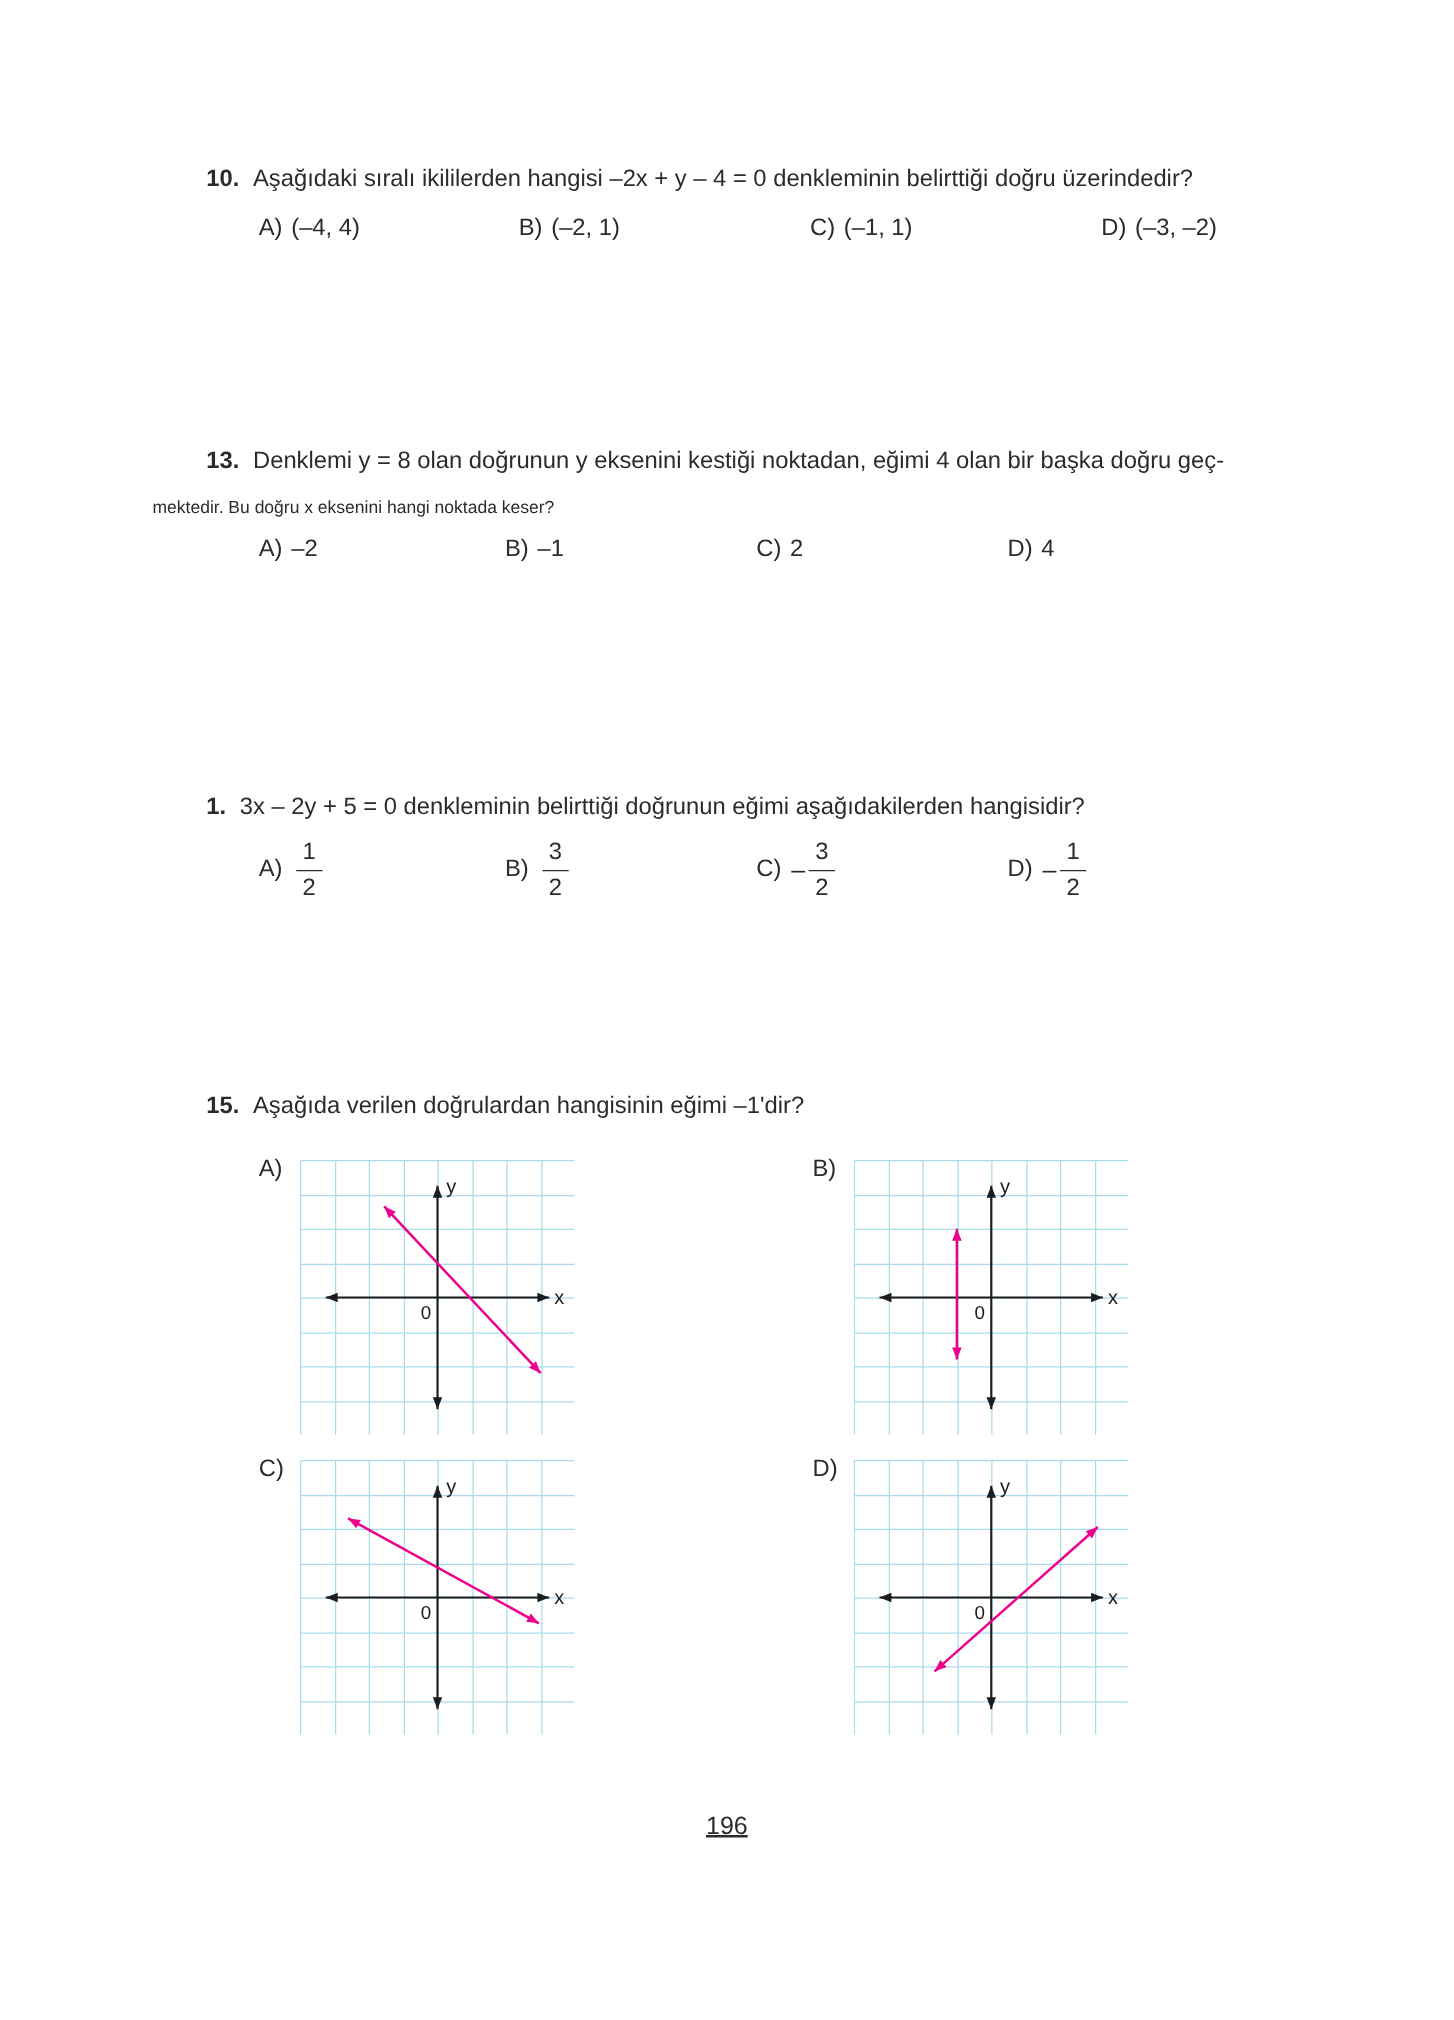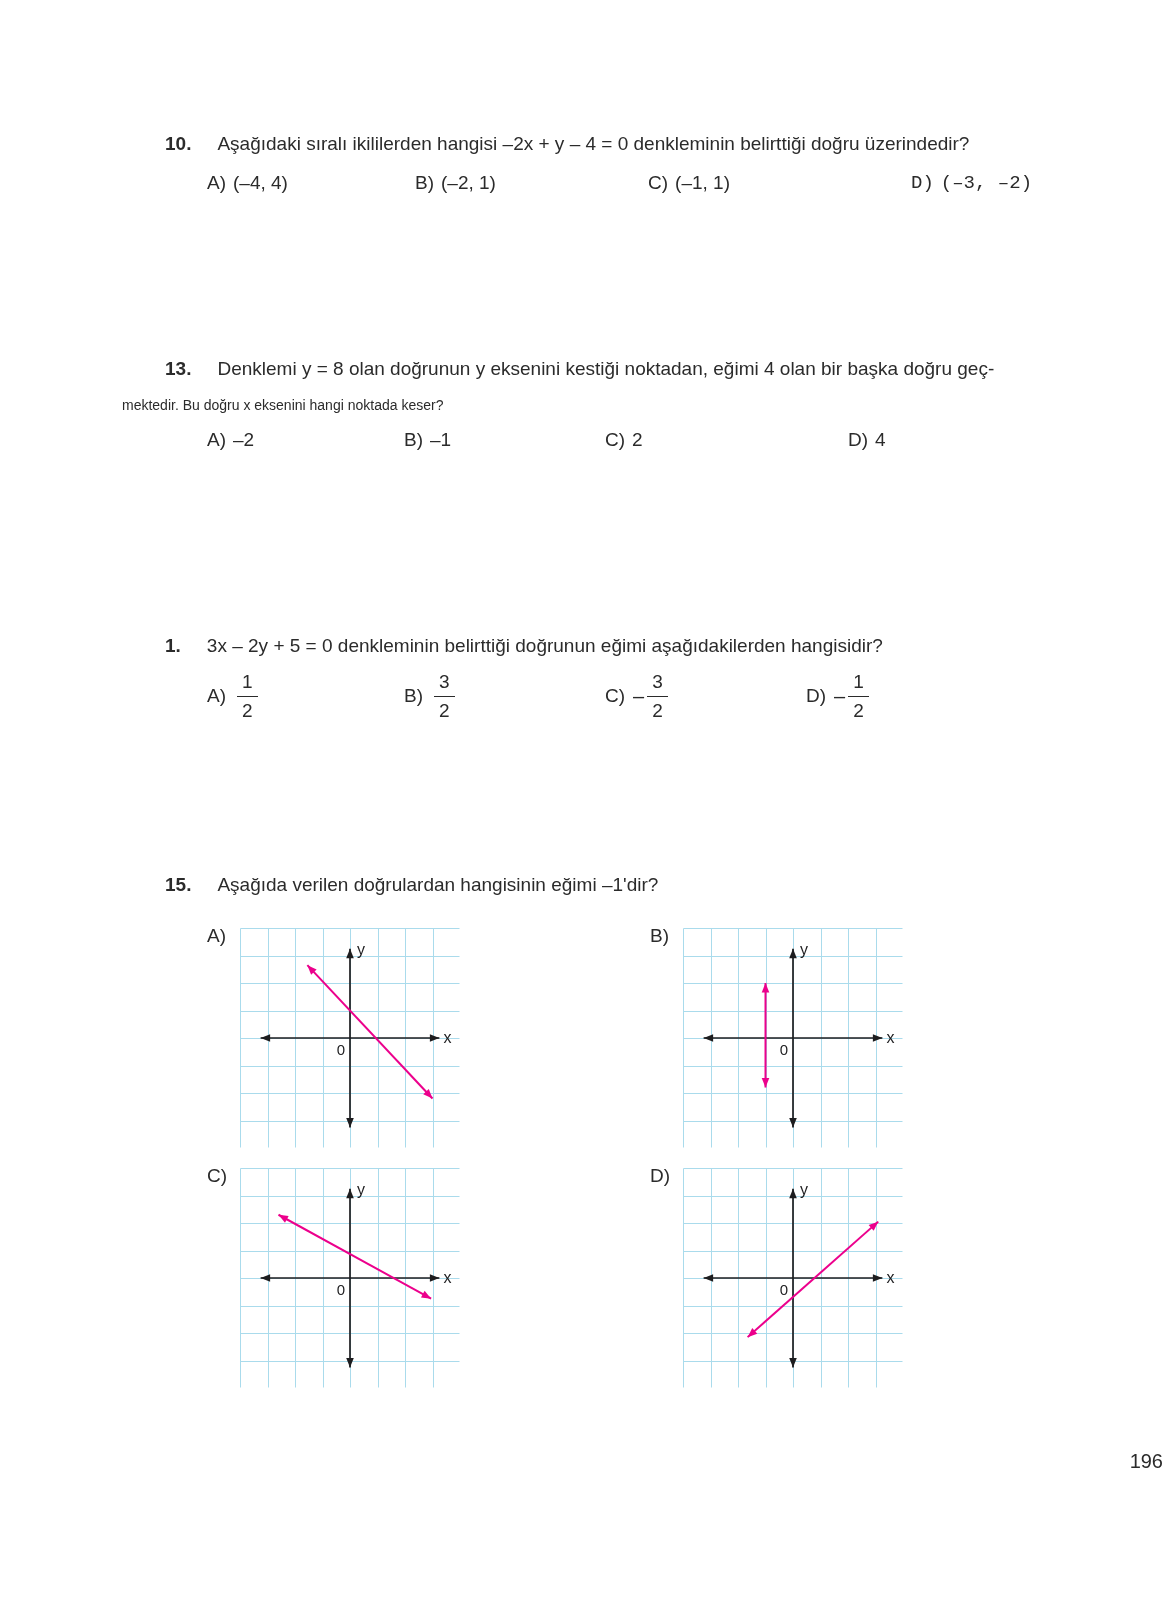--- a/index.html
+++ b/index.html
@@ -2,75 +2,75 @@
 <html><head>
 <meta charset="utf-8">
 <style>
   * { margin:0; padding:0; box-sizing:border-box; }
   html,body { background:#ffffff; }
   .page {
     position:relative; width:1163px; height:1616px; background:#ffffff;
     font-family:"Liberation Sans", sans-serif; color:#2b2b2b; overflow:hidden;
   }
   .abs { position:absolute; }
-  .qline { display:flex; gap:26px; font-size:19px; line-height:27px; }
+  .qline { display:flex; gap:11px; font-size:19px; line-height:27px; }
   .qnum { font-weight:bold; white-space:nowrap; }
   .qtext { }
   .cont-line { font-size:14px; line-height:27px; }
   .opt { position:absolute; font-size:19px; line-height:24px; white-space:nowrap; }
   .opt .optlabel { margin-right:7px; }
   .fracopt { display:flex; align-items:center; height:52px; }
   .fracopt .optlabel { margin-right:8px; }
   .fracopt .sign { margin-right:3px; font-size:20px; }
   .frac { display:inline-block; text-align:center; vertical-align:middle; font-size:19px; }
   .frac .num { display:block; border-bottom:1.6px solid #2b2b2b; padding:0 5px 2px; }
   .frac .den { display:block; padding-top:2px; }
   .graph { position:absolute; width:220px; height:220px; }
   .graph svg { display:block; }
   .graph-label { position:absolute; font-size:19px; }
-  .page-number { position:absolute; width:100%; text-align:right; font-size:20px; color:#2b2b2b; }
+  .page-number { position:absolute; width:100%; text-align:center; font-size:20px; color:#2b2b2b;text-decoration:underline; }
   svg text { font-family:"Liberation Sans", sans-serif; }
 </style>
 </head>
 <body>
 
 <div class="page">
 
   <div class="abs qline" style="left:165px; top:130px; width:900px;">
     <span class="qnum">10.</span>
     <span class="qtext">Aşağıdaki sıralı ikililerden hangisi –2x + y – 4 = 0 denkleminin belirttiği doğru üzerindedir?</span>
   </div>
   <div class="opt" style="left:207px; top:171px;">
     <span class="optlabel">A)</span><span>(–4, 4)</span>
   </div>
   <div class="opt" style="left:415px; top:171px;">
     <span class="optlabel">B)</span><span>(–2, 1)</span>
   </div>
   <div class="opt" style="left:648px; top:171px;">
     <span class="optlabel">C)</span><span>(–1, 1)</span>
   </div>
-  <div class="opt" style="left:911px; top:171px;font-family:Liberation Mono, monospace;">
+  <div class="opt" style="left:881px; top:171px;">
     <span class="optlabel">D)</span><span>(–3, –2)</span>
   </div>
 
   <div class="abs qline" style="left:165px; top:355px; width:940px;">
     <span class="qnum">13.</span>
     <span class="qtext">Denklemi y = 8 olan doğrunun y eksenini kestiği noktadan, eğimi 4 olan bir başka doğru geç-</span>
   </div>
   <div class="abs cont-line" style="left:122px; top:392px; width:980px;">mektedir. Bu doğru x eksenini hangi noktada keser?</div>
   <div class="opt" style="left:207px; top:428px;">
     <span class="optlabel">A)</span><span>–2</span>
   </div>
   <div class="opt" style="left:404px; top:428px;">
     <span class="optlabel">B)</span><span>–1</span>
   </div>
   <div class="opt" style="left:605px; top:428px;">
     <span class="optlabel">C)</span><span>2</span>
   </div>
-  <div class="opt" style="left:806px; top:428px;margin-left:42px;">
+  <div class="opt" style="left:806px; top:428px;">
     <span class="optlabel">D)</span><span>4</span>
   </div>
 
   <div class="abs qline" style="left:165px; top:632px; width:940px;">
     <span class="qnum">1.</span>
     <span class="qtext">3x – 2y + 5 = 0 denkleminin belirttiği doğrunun eğimi aşağıdakilerden hangisidir?</span>
   </div>
   <div class="opt fracopt" style="left:207px; top:670px;">
     <span class="optlabel">A)</span>
     <span class="sign"></span>

